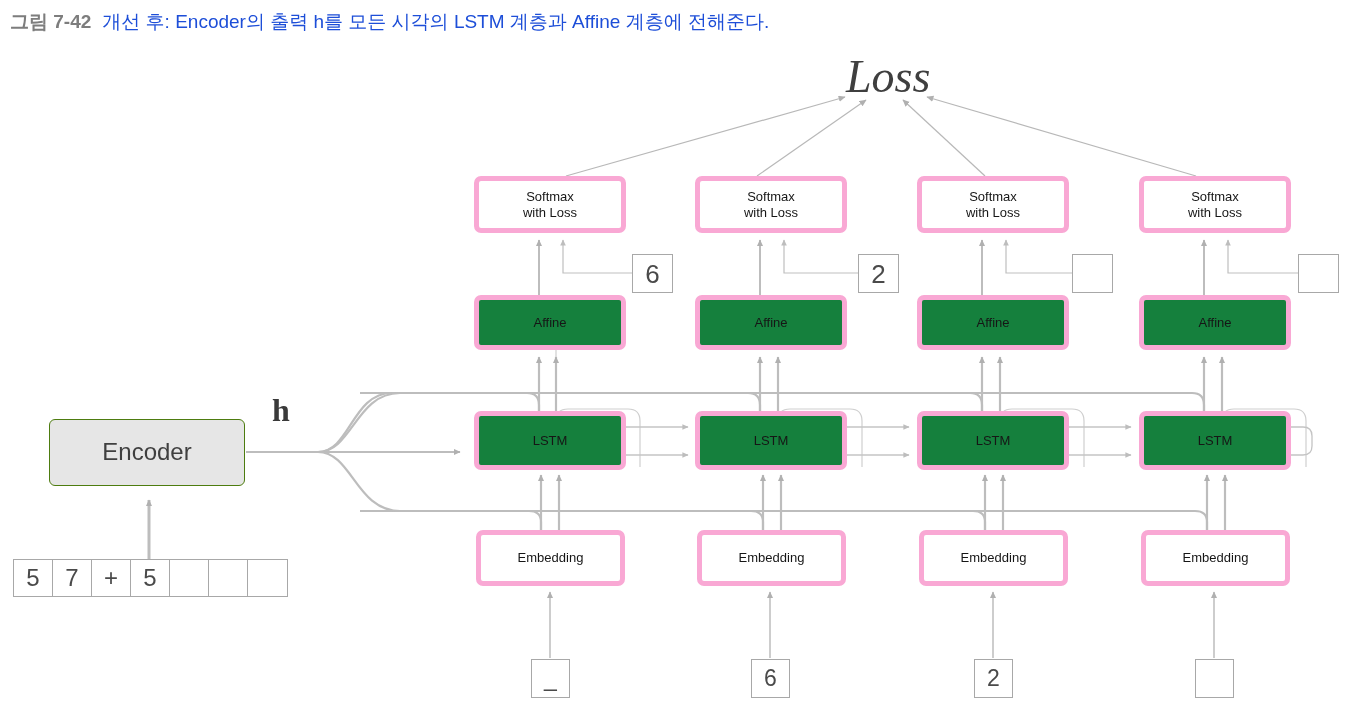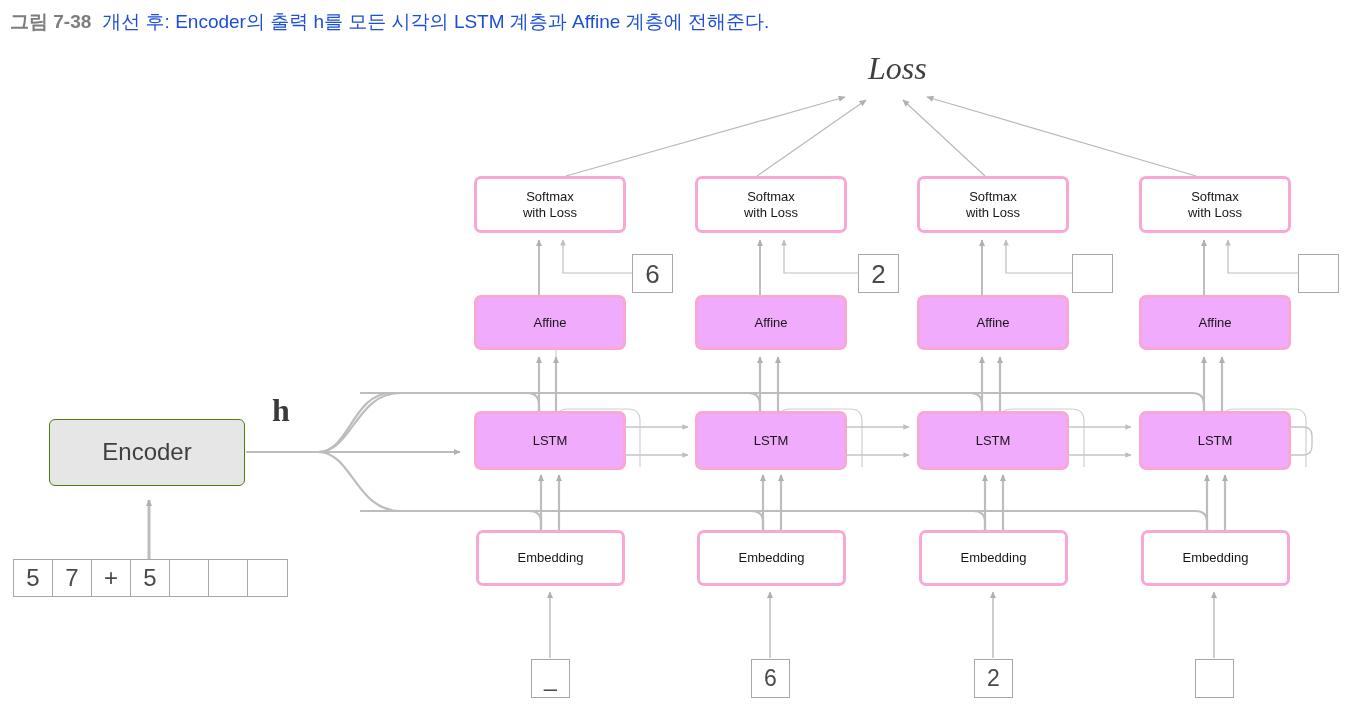--- a/index.html
+++ b/index.html
@@ -10,23 +10,23 @@
   #caption{position:absolute;left:10px;top:6px;width:1330px;height:32px;
            font-size:19px;font-weight:bold;white-space:nowrap;line-height:32px;}
   #caption .fignum{color:#7d7d7d;}
   #caption .figtext{color:#1d4ed8;font-weight:500;padding-left:11px;}
 
   
   #wires{position:absolute;left:0;top:0;width:1352px;height:712px;}
 
   
   .node{position:absolute;box-sizing:border-box;display:flex;align-items:center;
-        justify-content:center;text-align:center;border:3px solid #f9a8d4;
+        justify-content:center;text-align:center;border:5px solid #f9a8d4;
         border-radius:7px;font-size:13px;color:#161616;line-height:1.18;}
-  .node.filled{background:#f0abfc;}
+  .node.filled{background:#15803d;}
   .node.plain{background:#ffffff;}
 
   .encoder{border-radius:6px;background:#e6e6e6;border:1px solid #4d7c0f;
            font-size:24px;color:#3f3f3f;}
 
   
   .cell{position:absolute;box-sizing:border-box;border:1px solid #a8a8a8;
         background:#ffffff;display:flex;align-items:center;justify-content:center;
         font-size:26px;color:#4a4a4a;line-height:1;}
   .cell.small{font-size:23px;}
@@ -35,28 +35,28 @@
   #inputstrip{position:absolute;display:flex;border:1px solid #a8a8a8;
               box-sizing:border-box;background:#fff;}
   #inputstrip .c{width:39px;height:36px;box-sizing:border-box;
                  border-right:1px solid #a8a8a8;display:flex;align-items:center;
                  justify-content:center;font-size:24px;color:#4a4a4a;}
   #inputstrip .c:last-child{border-right:none;}
 
   
   .mathlabel{position:absolute;font-family:"Liberation Serif","DejaVu Serif",serif;
              font-weight:bold;color:#3a3a3a;}
-  #loss-label{font-style:italic;font-weight:normal;font-size:32px;color:#3f3f3f;margin-left:22px;}
+  #loss-label{font-style:italic;font-weight:normal;font-size:46px;color:#3f3f3f;}
   #h-label{font-size:32px;}
 </style>
 </head>
 <body>
 
 <div id="caption">
-  <span class="fignum">그림 7-38</span><span class="figtext">개선 후: Encoder의 출력 h를 모든 시각의 LSTM 계층과 Affine 계층에 전해준다.</span>
+  <span class="fignum">그림 7-42</span><span class="figtext">개선 후: Encoder의 출력 h를 모든 시각의 LSTM 계층과 Affine 계층에 전해준다.</span>
 </div>
 
 <svg id="wires" viewBox="0 0 1352 712" xmlns="http://www.w3.org/2000/svg">
   <defs>
     <marker id="ah" markerWidth="8" markerHeight="8" refX="6.4" refY="3.2" orient="auto" markerUnits="userSpaceOnUse">
       <path d="M0,0 L7,3.2 L0,6.4 z" fill="#b0b0b0"></path>
     </marker>
     <marker id="ahl" markerWidth="7" markerHeight="7" refX="5.6" refY="2.8" orient="auto" markerUnits="userSpaceOnUse">
       <path d="M0,0 L6.2,2.8 L0,5.6 z" fill="#bdbdbd"></path>
     </marker>

